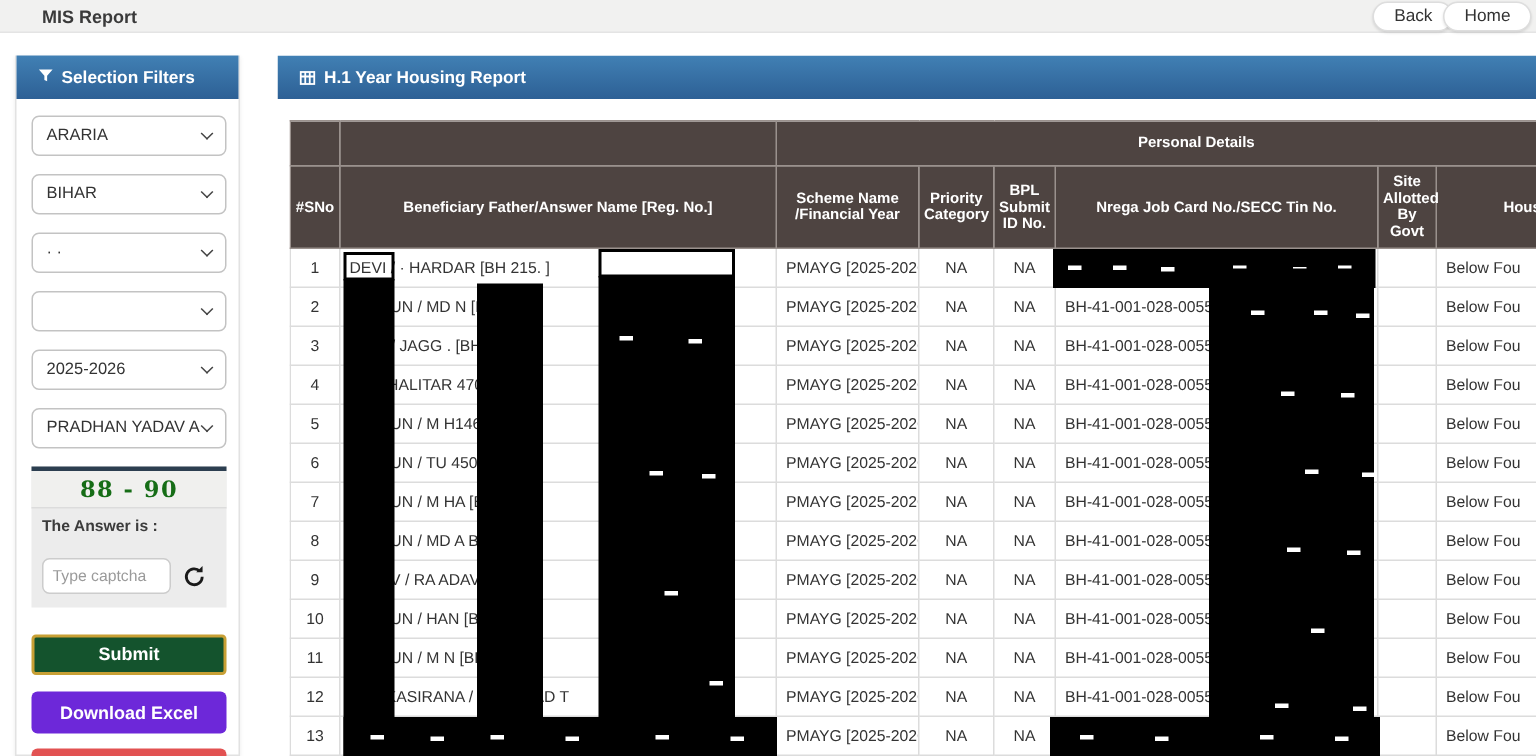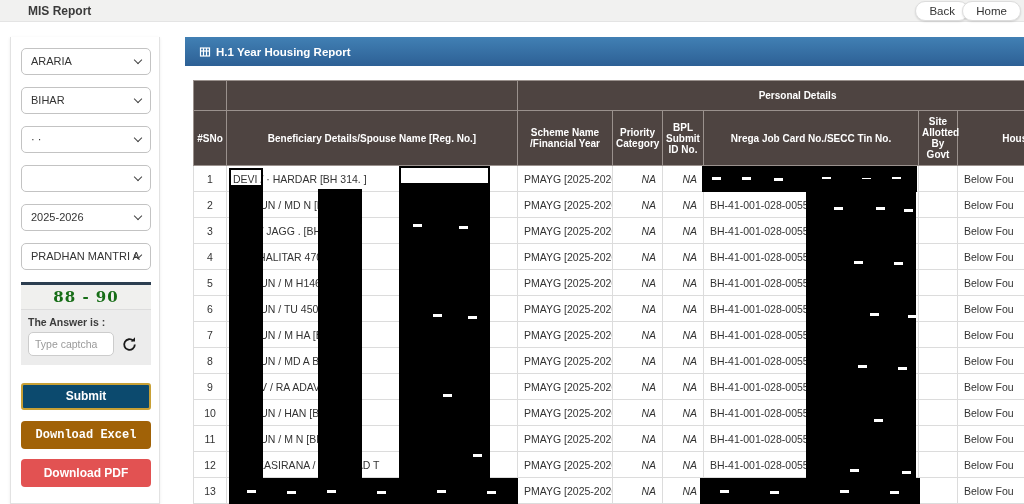--- a/index.html
+++ b/index.html
@@ -14,64 +14,70 @@
   .pill.home { right:3px; }
 
   
   .sidebar { position:absolute; left:10px; top:37px; width:150px; height:467px; background:#fff; border:1px solid #e2e2e2; border-top:none; box-shadow:0 1px 3px rgba(0,0,0,.08); }
   .panel-head { height:29px; background:linear-gradient(180deg,#4180b4 0%, #2d6095 100%); color:#fff; font-size:11.5px; font-weight:bold; display:flex; align-items:center; padding-left:14px; gap:5px; }
   .sb-body { padding:11px 10px 0 10px; }
   .sel { position:relative; width:130px; height:27px; border:1px solid #c3c3c3; border-radius:5px; background:#fff; margin-bottom:12px; font-size:11px; color:#333; line-height:25px; padding-left:9px; white-space:nowrap; overflow:hidden; cursor:pointer; }
   .sel .chev { position:absolute; right:9px; top:8px; width:6px; height:6px; border-right:1.6px solid #444; border-bottom:1.6px solid #444; transform:rotate(45deg); }
   .captcha-box { width:130px; background:#ececec; border-top:3px solid #2c3e50; padding-bottom:9px; }
   .captcha-q { height:25px; text-align:center; font-family:"DejaVu Serif", serif; font-weight:bold; font-size:15px; color:#166d16; letter-spacing:1px; line-height:25px; border-bottom:1px solid #dcdcdc; background:#f0f0ee; }
-  .answer-label { font-size:10.5px; font-weight:bold; color:#3c3c3c; padding:6px 0 4px 7px; }
+  .answer-label { font-size:10.5px; font-weight:bold; color:#3c3c3c; padding:6px 0 15px 7px; }
   .captcha-row { display:flex; align-items:center; gap:7px; padding-left:7px; }
   .captcha-input { width:86px; height:24px; border:1px solid #ccc; border-radius:5px; font-size:10.5px; padding:4px 6px; font-family:"Liberation Sans", sans-serif; color:#333; }
   .captcha-input::placeholder { color:#9a9a9a; }
   .btn { display:block; width:130px; text-align:center; color:#fff; font-weight:bold; font-size:12px; border-radius:4px; cursor:pointer; }
-  .btn.submit { margin-top:18px; height:27px; line-height:23px; background:#0c4a6e; border:2px solid #c8a035; border-radius:3px; }
-  .btn.excel { margin-top:11px; height:28px; line-height:28px; background:#a16207;font-family:Liberation Mono, monospace; }
+  .btn.submit { margin-top:18px; height:27px; line-height:23px; background:#14532d; border:2px solid #c8a035; border-radius:3px; }
+  .btn.excel { margin-top:11px; height:28px; line-height:28px; background:#6d28d9; }
   .btn.pdf   { margin-top:10px; height:28px; line-height:28px; background:#e25252; }
 
   
   .main { position:absolute; left:185px; top:37px; width:839px; height:467px; background:#fff; overflow:hidden; }
   .rpt-table-wrap { margin:14px 0 0 8px; width:831px; overflow:hidden; }
   table.rpt { border-collapse:collapse; table-layout:fixed; width:884px; }
   table.rpt th { background:#4e4441; color:#fff; font-size:10px; font-weight:bold; border:1px solid #9a918d; text-align:center; vertical-align:middle; padding:2px 3px; }
   tr.grp th { height:30px; }
   tr.cols th { height:55px; }
   table.rpt td { height:26px; border:1px solid #dcdcdc; font-size:10.5px; color:#333; background:#fff; padding:0 6px; white-space:nowrap; overflow:hidden; }
   td.c-sno { text-align:center; padding:0 2px; }
   td.c-name { white-space:pre; padding-left:42px; }
-  td.c-priority, td.c-bpl { text-align:right; padding-left:10px;font-style:italic; }
+  td.c-priority, td.c-bpl { text-align:center; padding-left:10px; }
   td.c-site { padding:0; }
 
   
   .blk { position:absolute; background:#000; z-index:6; }
   .wbx { position:absolute; background:transparent; border:2px solid #000; z-index:5; }
   .speck { position:absolute; background:#fff; width:9px; height:3px; z-index:7; }
 </style>
 </head>
 <body>
 
 <div class="topbar">
   <span class="title">MIS Report</span>
   <span class="pill back">Back</span>
   <span class="pill home">Home</span>
 </div>
 
 <div class="sidebar">
+  <div class="panel-head">
+    <span><svg width="11" height="11" viewBox="0 0 24 24" fill="#fff">
+          <path d="M2 3h20l-8 9v8l-4-2v-6z"></path>
+        </svg></span>
+    <span>Selection Filters</span>
+  </div>
   <div class="sb-body">
     <div class="sel"><span>ARARIA</span><i class="chev"></i></div>
     <div class="sel"><span>BIHAR</span><i class="chev"></i></div>
     <div class="sel"><span>·   ·</span><i class="chev"></i></div>
     <div class="sel"><span></span><i class="chev"></i></div>
     <div class="sel"><span>2025-2026</span><i class="chev"></i></div>
-    <div class="sel"><span>PRADHAN MANTRI A</span><i class="chev"></i></div>
+    <div class="sel"><span>PRADHAN YADAV A</span><i class="chev"></i></div>
 
     <div class="captcha-box">
       <div class="captcha-q">88 - 90</div>
       <div class="answer-label">The Answer is :</div>
       <div class="captcha-row">
         <input class="captcha-input" placeholder="Type captcha" style="">
         <span style="cursor:pointer; line-height:0;">
           <svg width="17" height="17" viewBox="0 0 24 24">
               <path d="M19.5 12a7.5 7.5 0 1 1-2.2-5.3" stroke="#1a1a1a" stroke-width="2.6" fill="none"></path>
               <path d="M19.8 1.8v6h-6z" fill="#1a1a1a"></path>
@@ -112,33 +118,33 @@
           <col style="width:120px">
       </colgroup>
       <thead>
         <tr class="grp">
           <th></th>
           <th></th>
           <th colspan="6">Personal Details</th>
         </tr>
         <tr class="cols">
           <th>#SNo</th>
-          <th>Beneficiary Details/Spouse Name [Reg. No.]</th>
+          <th>Beneficiary Father/Answer Name [Reg. No.]</th>
           <th>Scheme Name /Financial Year</th>
           <th>Priority Category</th>
           <th>BPL Submit ID No.</th>
           <th>Nrega Job Card No./SECC Tin No.</th>
           <th>Site Allotted By Govt</th>
           <th>House</th>
         </tr>
       </thead>
       <tbody>
           <tr>
             <td class="c-sno">1</td>
-            <td class="c-name">DEVI / ·         HARDAR [BH      314. ]</td>
+            <td class="c-name">DEVI / ·         HARDAR [BH      215. ]</td>
             <td class="c-scheme">PMAYG [2025-2026]</td>
             <td class="c-priority">NA</td>
             <td class="c-bpl">NA</td>
             <td class="c-nrega"></td>
             <td class="c-site"></td>
             <td class="c-house">Below Fou</td>
           </tr>
           <tr>
             <td class="c-sno">2</td>
             <td class="c-name">KHATUN / MD         N [BH</td>

